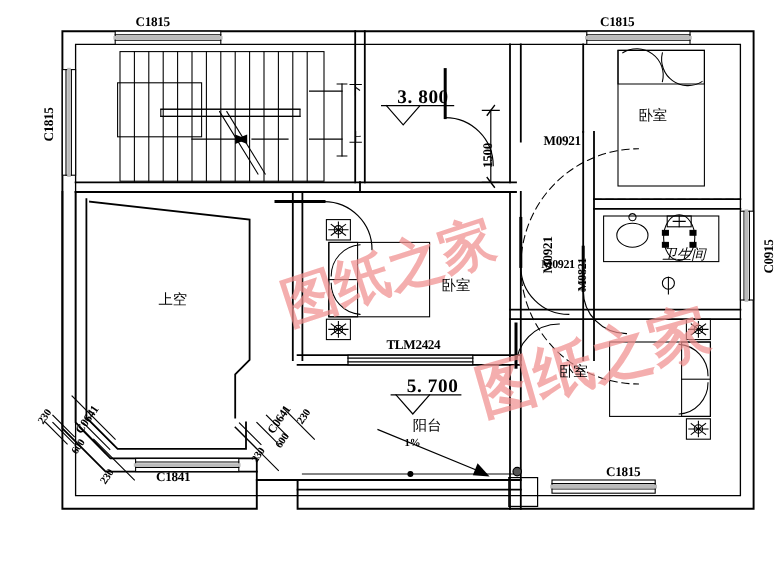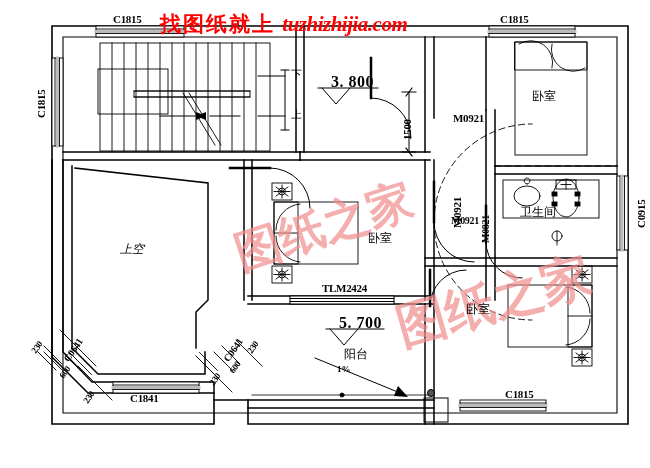--- a/index.html
+++ b/index.html
@@ -279,38 +279,34 @@
         <path d="M489,31.5 L575,31.5"></path>
         <path d="M57.5,58 L57.5,146"></path>
         <path d="M622,176 L622,250"></path>
         <path d="M460,405.5 L546,405.5"></path>
         <path d="M113,387.5 L199,387.5"></path>
       </g>
 
     </g>
   </svg>
 
-  <div id="banner">
-    <span class="cn">找图纸就上</span>
-    <span class="en">tuzhizhijia.com</span>
-  </div>
 
   <div class="wm" style="left:232px;top:196px;font-size:46px;transform:rotate(-18deg);">图纸之家</div>
   <div class="wm" style="left:394px;top:268px;font-size:50px;transform:rotate(-16deg);">图纸之家</div>
   <div class="wm" style="left:236px;top:34px;font-size:18px;opacity:.0;">图纸之家</div>
 
-  <div class="lbl room" style="left:120px;top:243px;font-style:italic;">上空</div>
+  <div class="lbl room" style="left:132px;top:243px;">上空</div>
 
   <div class="lbl room" style="left:532px;top:90px;">卧室</div>
 
   <div class="lbl room" style="left:368px;top:232px;">卧室</div>
 
   <div class="lbl room" style="left:466px;top:303px;">卧室</div>
 
-  <div class="lbl room" style="left:520px;top:206px;">卫生间</div>
+  <div class="lbl room" style="left:552px;top:206px;font-style:italic;">卫生间</div>
 
   <div class="lbl room" style="left:344px;top:348px;">阳台</div>
 
   <div class="lbl tiny" style="left:337px;top:365px;font-weight:bold;">1%</div>
 
   <div class="lbl room" style="left:291px;top:69px;font-size:11px;">下</div>
   <div class="lbl room" style="left:291px;top:109px;font-size:11px;">上</div>
 
   <div class="lbl elev" style="left:331px;top:74px;">3. 800</div>
   <div class="lbl elev" style="left:339px;top:315px;">5. 700</div>

